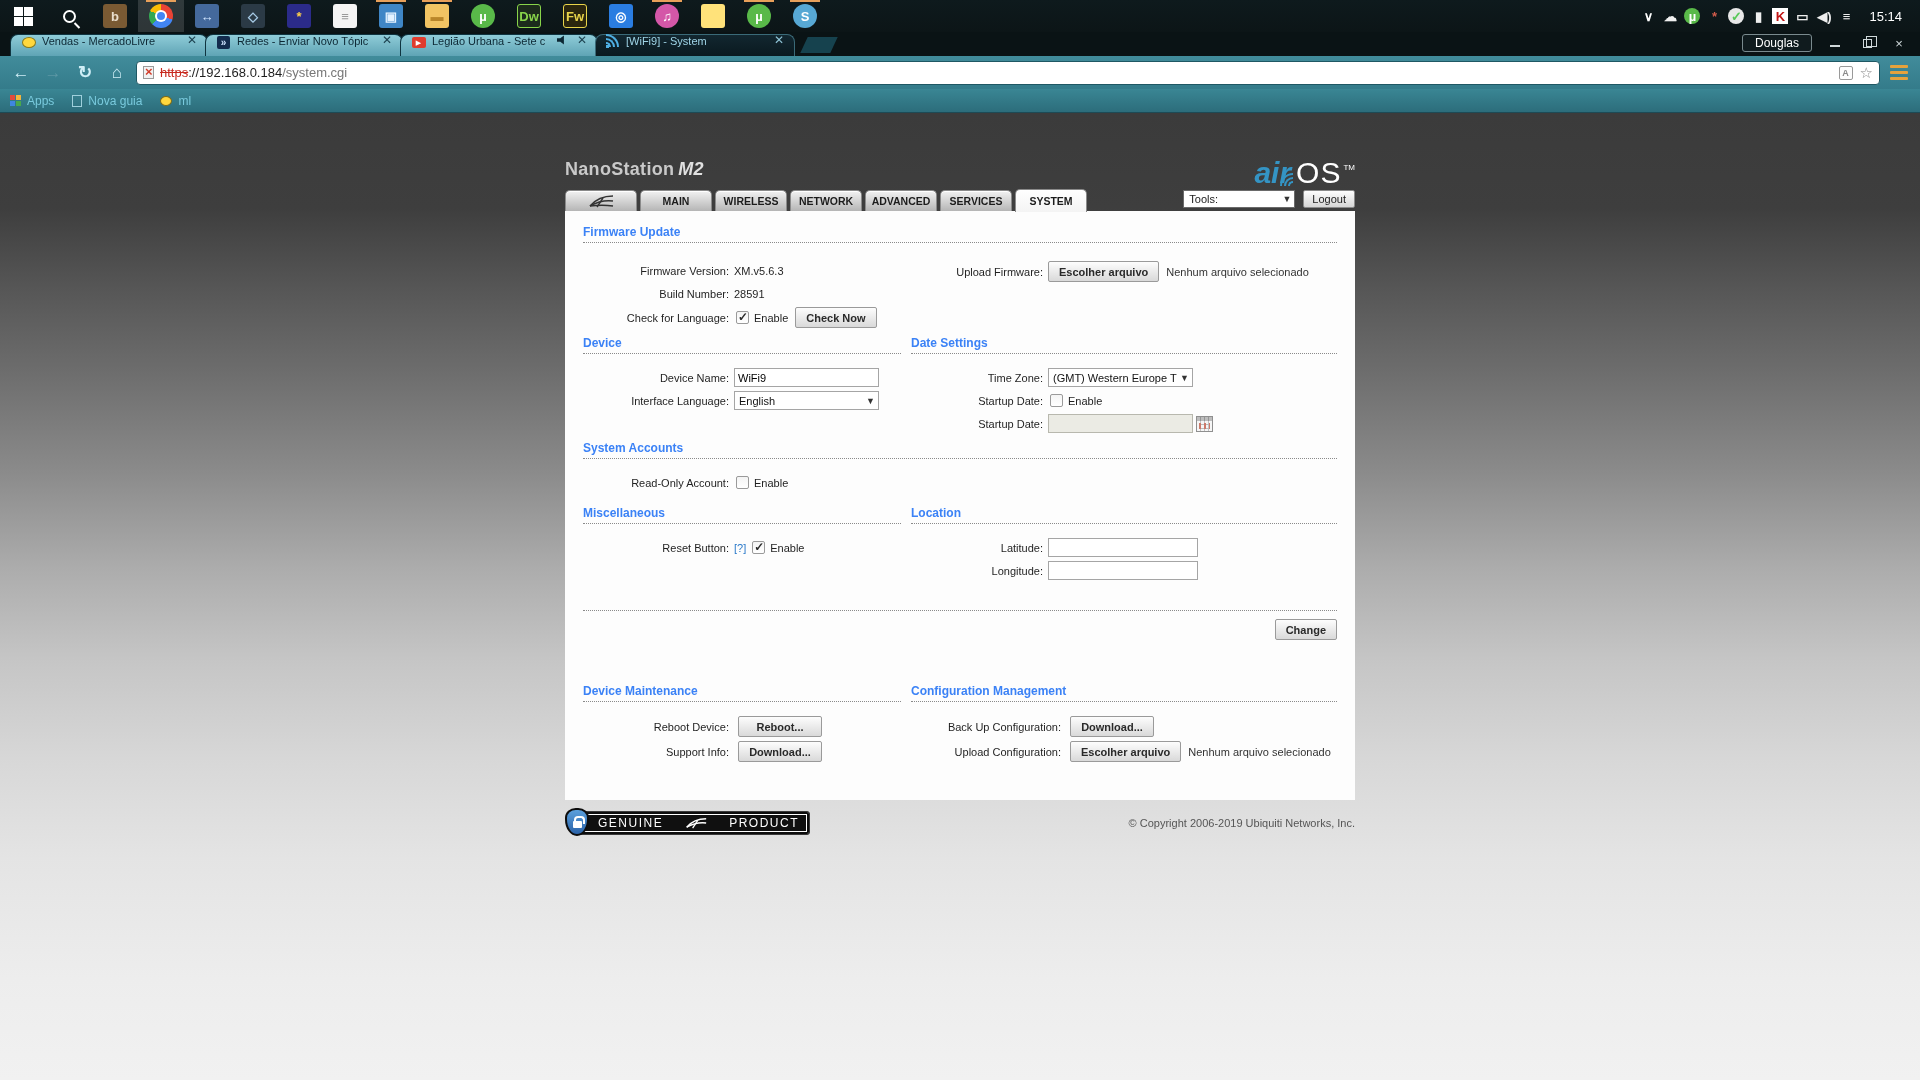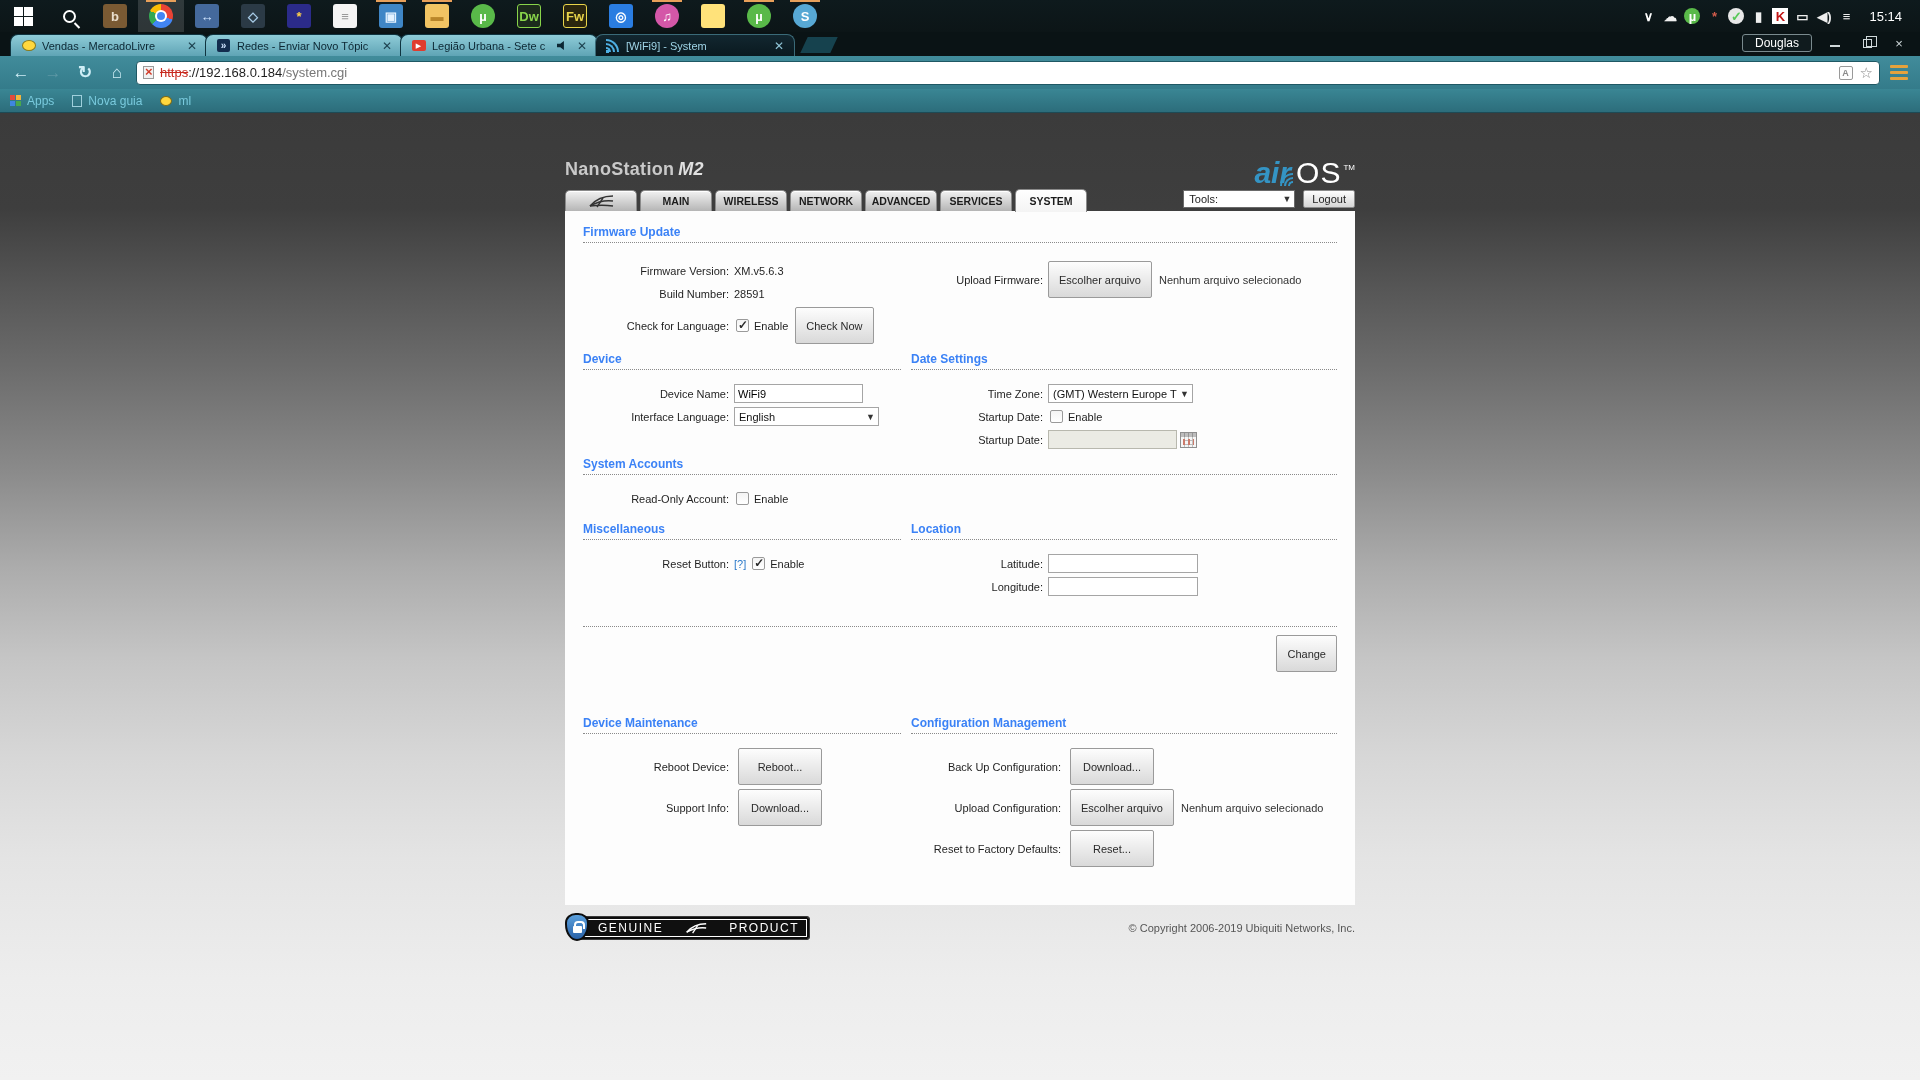--- a/index.html
+++ b/index.html
@@ -24,21 +24,21 @@
   .chrome-dot { position:absolute; left:6px; top:6px; width:12px; height:12px; border-radius:50%; background:#fff; }
   .chrome-dot::after { content:""; position:absolute; left:2px; top:2px; width:8px; height:8px; border-radius:50%; background:#4285f4; }
   .tb-right { margin-left:auto; display:flex; align-items:center; gap:2px; padding-right:10px; }
   .tray-ico { min-width:22px; height:22px; display:flex; align-items:center; justify-content:center; font-size:13px; }
   .tray-ico .glyph { display:flex; align-items:center; justify-content:center; min-width:16px; height:16px; font-weight:bold; }
   .clock { color:#fff; font-size:13px; padding:0 8px 0 10px; }
 
   
   .browser { position:absolute; top:32px; left:0; right:0; }
   .tabstrip { height:24px; background:#0a1315; display:flex; align-items:flex-end; padding-left:10px; position:relative; }
-  .tab { position:relative; height:22px; display:flex; align-items:center; gap:6px; padding:0 8px 0 10px;
+  .tab { position:relative; height:22px; display:flex; align-items:flex-start; gap:6px; padding:0 8px 0 10px;
     border-radius:8px 8px 0 0; margin-right:-3px; width:198px; cursor:default; }
   .tab.inactive { background:linear-gradient(180deg,#8fccd8,#5fa4b5); border:1px solid #0f3440; border-bottom:none; }
   .tab.inactive .tab-title { color:#0c2733; }
   .tab.active { background:linear-gradient(180deg,#122730,#0a191f); border:1px solid #3a6a78; border-bottom:none; width:200px; z-index:2; }
   .tab.active .tab-title { color:#9fd4e6; }
   .tab-title { font-size:11px; white-space:nowrap; overflow:hidden; flex:1; }
   .tab-close { font-size:12px; line-height:10px; color:#1d4250; padding:0 2px; }
   .tab.active .tab-close { color:#8fc4d6; }
   .fav { width:15px; height:15px; flex:none; display:flex; align-items:center; justify-content:center; }
   .fav-ml { width:14px; height:11px; border-radius:50%; background:#ffd83d; border:1px solid #8a7a1a; }
@@ -129,31 +129,31 @@
   .sec { margin-bottom:4px; }
   .sec-heading { font-size:12px; font-weight:bold; color:#3b82f6; padding-bottom:3px;
     border-bottom:1px dotted #8a8a8a; margin-bottom:14px; }
   .cols { display:flex; }
   .col-l { width:318px; flex:none; }
   .col-r { flex:1; margin-left:10px; }
   .frow { display:flex; align-items:center; margin:4px 0; min-height:19px; }
   .flabel { width:146px; flex:none; text-align:right; font-size:11px; color:#1f1f1f; margin-right:5px; }
   .col-r .flabel, .rlabel { width:132px; }
   .fval { font-size:11px; color:#1f1f1f; }
-  .txt { height:19px; width:129px; border:1px solid #a5a5a5; font:11px "Liberation Sans",sans-serif; padding:0 3px; background:#fff; color:#000; }
+  .txt { height:19px; width:145px; border:1px solid #a5a5a5; font:11px "Liberation Sans",sans-serif; padding:0 3px; background:#fff; color:#000; }
   .txt.wide { width:150px; }
   .txt:disabled { background:#ebebe4; border-color:#b8b8ae; }
   .sel { position:relative; width:145px; height:19px; border:1px solid #a5a5a5; background:#fff;
     font-size:11px; color:#111; display:flex; align-items:center; padding:0 16px 0 4px; overflow:hidden; white-space:nowrap; }
   .sel .arrow { position:absolute; right:3px; top:4px; font-size:9px; color:#333; }
   .cbx { width:13px; height:13px; border:1px solid #9a9a9a; border-radius:2px; background:linear-gradient(180deg,#f4f4f4,#fff);
     display:inline-block; position:relative; margin:0 5px 0 2px; flex:none; }
   .cbx.checked::after { content:"✓"; position:absolute; left:1px; top:-2px; font-size:12px; font-weight:bold; color:#2a2a2a; }
-  .btn { height:37px; font-size:11px; color:#2a2a2a; background:linear-gradient(180deg,#fdfdfd,#d9d9d9);
-    border:1px solid #9a9a9a; border-radius:2px; padding:0 10px; display:inline-flex; align-items:center; justify-content:center; }
+  .btn { height:21px; font-size:11px; color:#2a2a2a; background:linear-gradient(180deg,#fdfdfd,#d9d9d9);
+    border:1px solid #9a9a9a; border-radius:2px; padding:0 10px; display:inline-flex; align-items:center; justify-content:center;font-weight:bold; }
   .btn.mnt { min-width:84px; margin-left:4px; }
   .gap-l { margin-left:7px; }
   .help-link { color:#2a79c9; font-size:11px; margin-right:4px; }
   .cal-ico { width:17px; height:16px; margin-left:3px; border:1px solid #8f8f8f; background:
     linear-gradient(180deg,#bdbdbd 0 4px, #f6f6f6 4px),
     repeating-linear-gradient(90deg, transparent 0 3px, #c9c9c9 3px 4px); background-blend-mode:multiply; position:relative; }
   .cal-ico::after { content:""; position:absolute; left:2px; top:6px; right:2px; bottom:2px;
     background:repeating-linear-gradient(90deg,#cc7a6a 0 2px,transparent 2px 5px),
                repeating-linear-gradient(0deg,#bbb 0 1px,transparent 1px 4px); }
   .mag-ico { position:relative; width:9px; height:9px; border:2px solid #8a8a8a; border-radius:50%; margin-left:6px; background:#e8eef2; }
@@ -553,24 +553,20 @@
               <div class="sec-heading">Configuration Management</div>
               <div class="frow">
                 <span class="flabel rlabel" style="width:150px">Back Up Configuration:</span>
                 <button class="btn mnt">Download...</button>
               </div>
               <div class="frow">
                 <span class="flabel rlabel" style="width:150px">Upload Configuration:</span>
                 <button class="btn" style="margin-left:4px">Escolher arquivo</button>
                 <span class="fine">Nenhum arquivo selecionado</span>
               </div>
-              <div class="frow">
-                <span class="flabel rlabel" style="width:150px">Reset to Factory Defaults:</span>
-                <button class="btn mnt">Reset...</button>
-              </div>
             </div>
           </div>
         </div>
 
       </div>
 
       <div class="footer-row">
         <div class="genuine-badge">
           <span class="shield">
               <span class="lock"></span>

